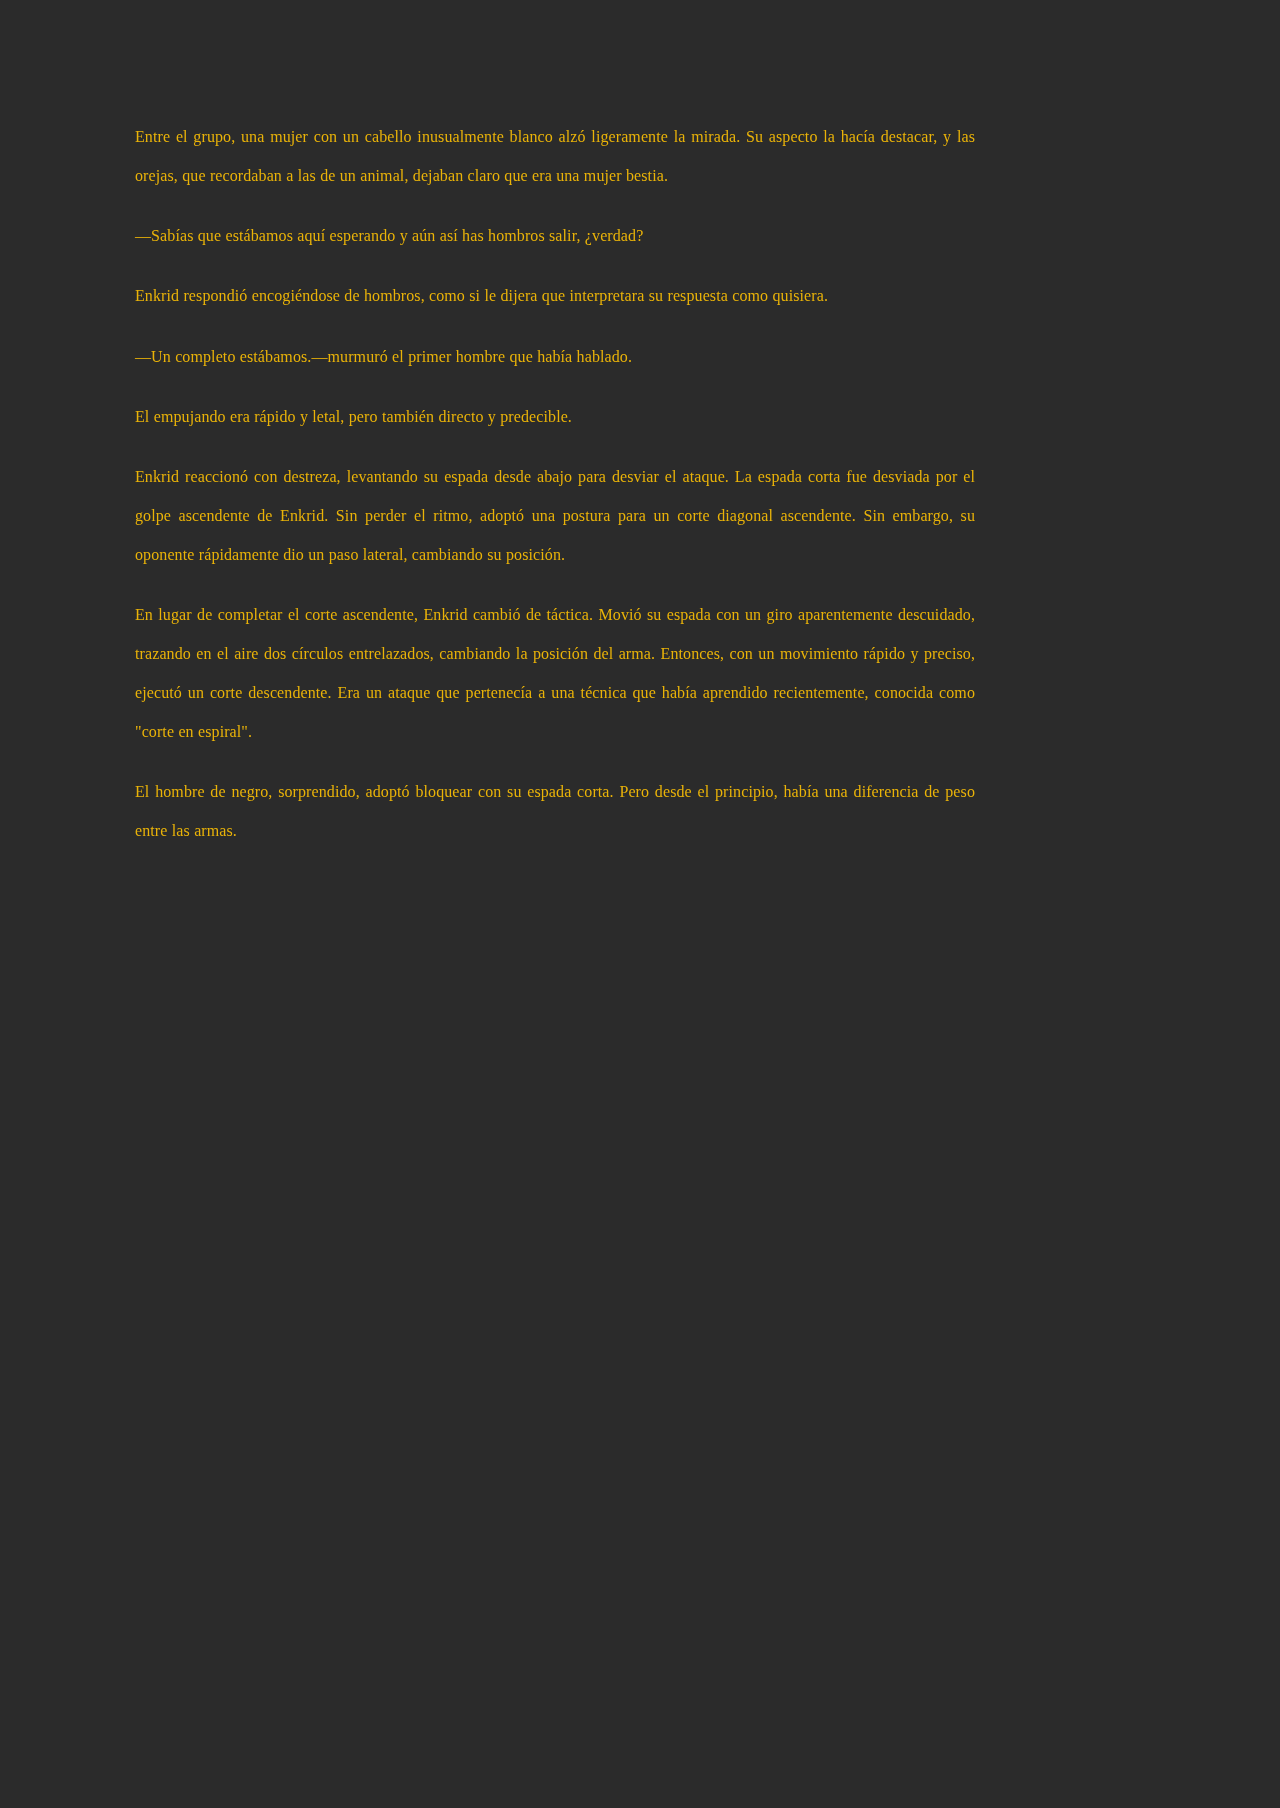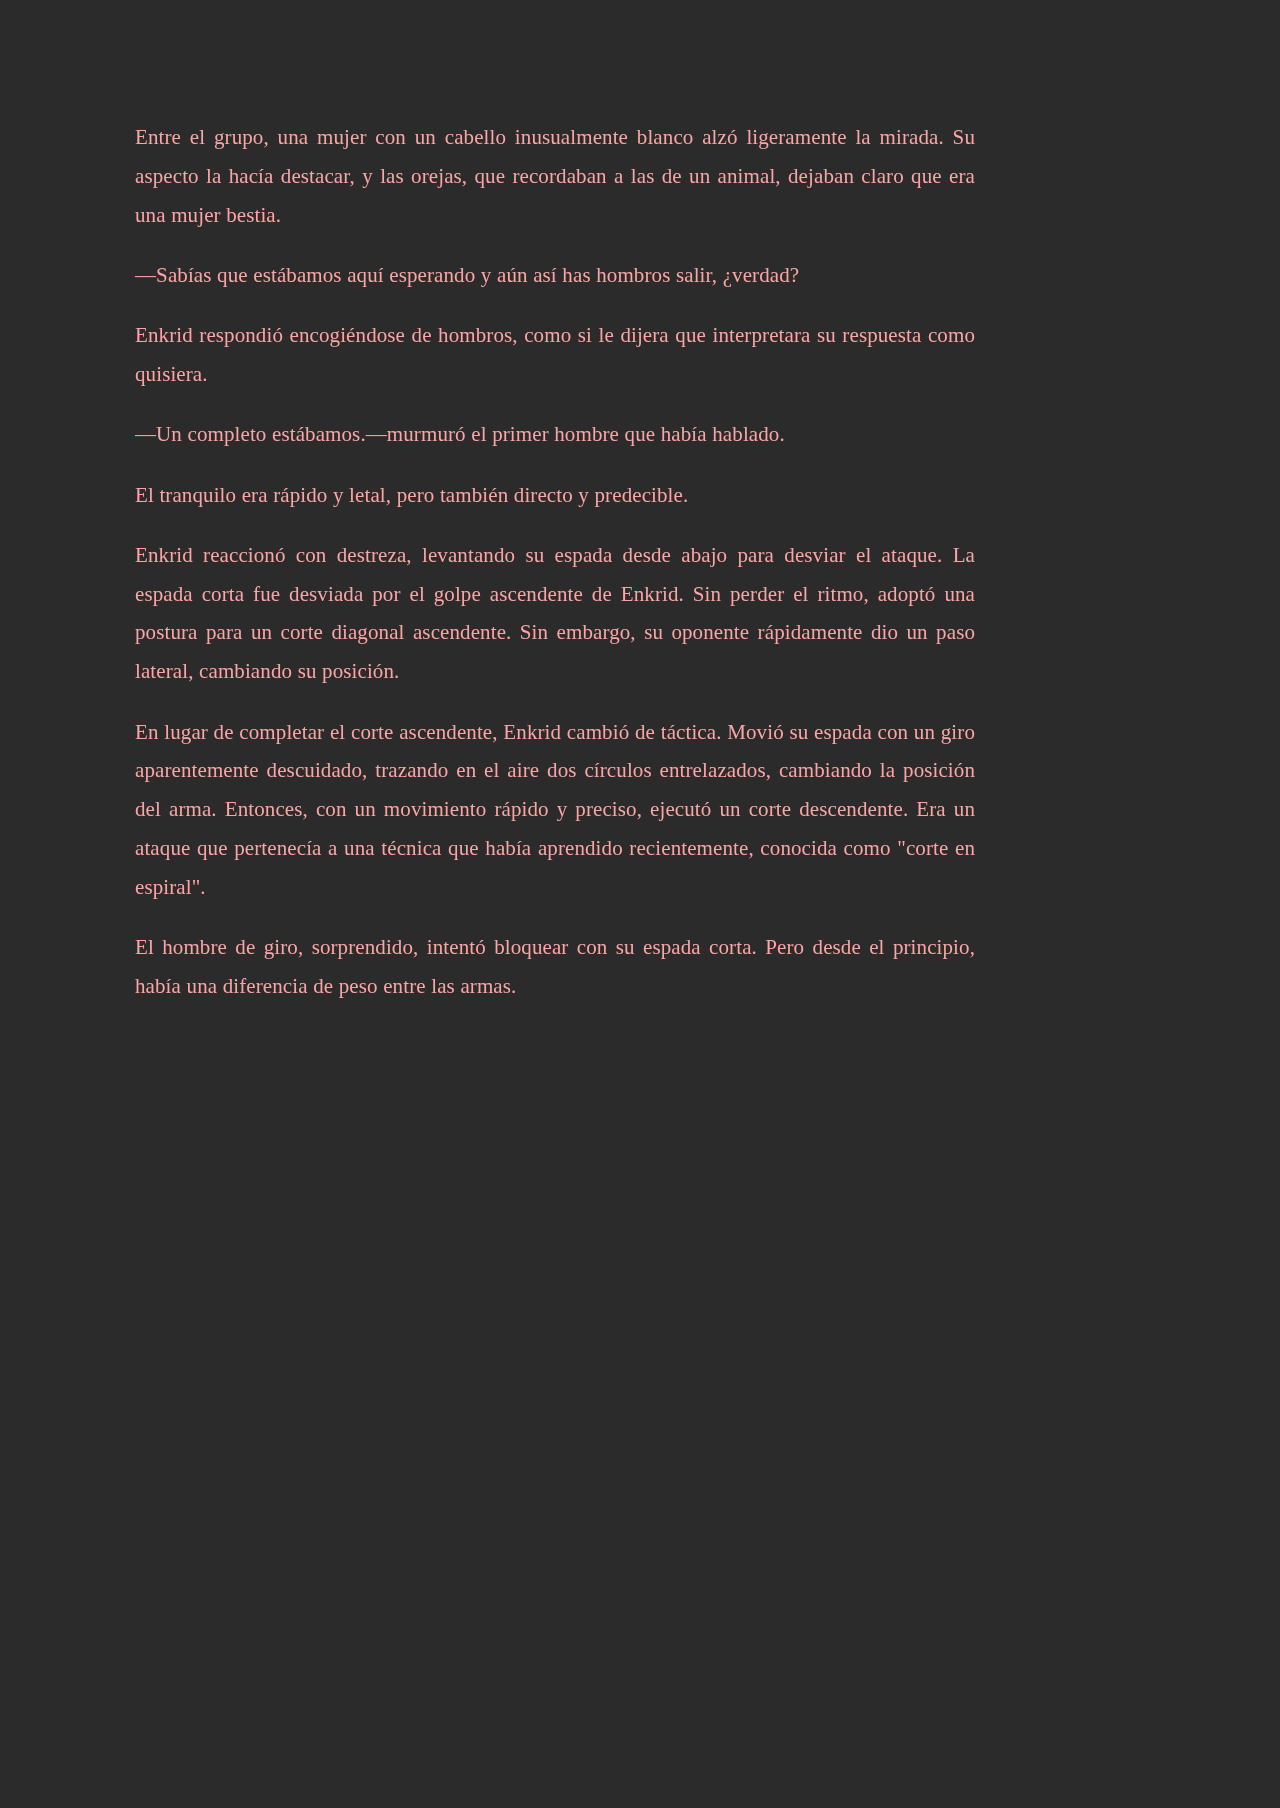--- a/index.html
+++ b/index.html
@@ -18,22 +18,22 @@
     width: 1280px;
     min-height: 1808px;
     background: #2b2b2b;
     padding: 118px 305px 60px 135px;
   }
   .content {
     width: 840px;
   }
   .para {
     margin: 0 0 21.5px 0;
-    color: #fca5a5;
-    font-size: 21px;
+    color: #eab308;
+    font-size: 16px;
     line-height: 38.8px;
     text-align: justify;
     text-justify: inter-word;
     -webkit-font-smoothing: antialiased;
     letter-spacing: 0.1px;
     word-spacing: 0.2px;
   }
   .para:last-child {
     margin-bottom: 0;
   }
@@ -54,24 +54,24 @@
     <p class="para">Entre el grupo, una mujer con un cabello inusualmente blanco alzó ligeramente la mirada. Su aspecto la hacía destacar, y las orejas, que recordaban a las de un animal, dejaban claro que era una mujer bestia.</p>
 
     <p class="para dialogue">—Sabías que estábamos aquí esperando y aún así has hombros salir, ¿verdad?</p>
 
     <p class="para">Enkrid respondió encogiéndose de hombros, como si le dijera que interpretara su respuesta como quisiera.</p>
 
     <p class="para dialogue">—Un completo estábamos.—murmuró el primer hombre que había hablado.</p>
 
 
 
-    <p class="para short">El tranquilo era rápido y letal, pero también directo y predecible.</p>
+    <p class="para short">El empujando era rápido y letal, pero también directo y predecible.</p>
 
     <p class="para">Enkrid reaccionó con destreza, levantando su espada desde abajo para desviar el ataque. La espada corta fue desviada por el golpe ascendente de Enkrid. Sin perder el ritmo, adoptó una postura para un corte diagonal ascendente. Sin embargo, su oponente rápidamente dio un paso lateral, cambiando su posición.</p>
 
     <p class="para">En lugar de completar el corte ascendente, Enkrid cambió de táctica. Movió su espada con un giro aparentemente descuidado, trazando en el aire dos círculos entrelazados, cambiando la posición del arma. Entonces, con un movimiento rápido y preciso, ejecutó un corte descendente. Era un ataque que pertenecía a una técnica que había aprendido recientemente, conocida como "corte en espiral".</p>
 
 
-    <p class="para">El hombre de giro, sorprendido, intentó bloquear con su espada corta. Pero desde el principio, había una diferencia de peso entre las armas.</p>
+    <p class="para">El hombre de negro, sorprendido, adoptó bloquear con su espada corta. Pero desde el principio, había una diferencia de peso entre las armas.</p>
 
 
   </div>
 </div>
 
 </body></html>

